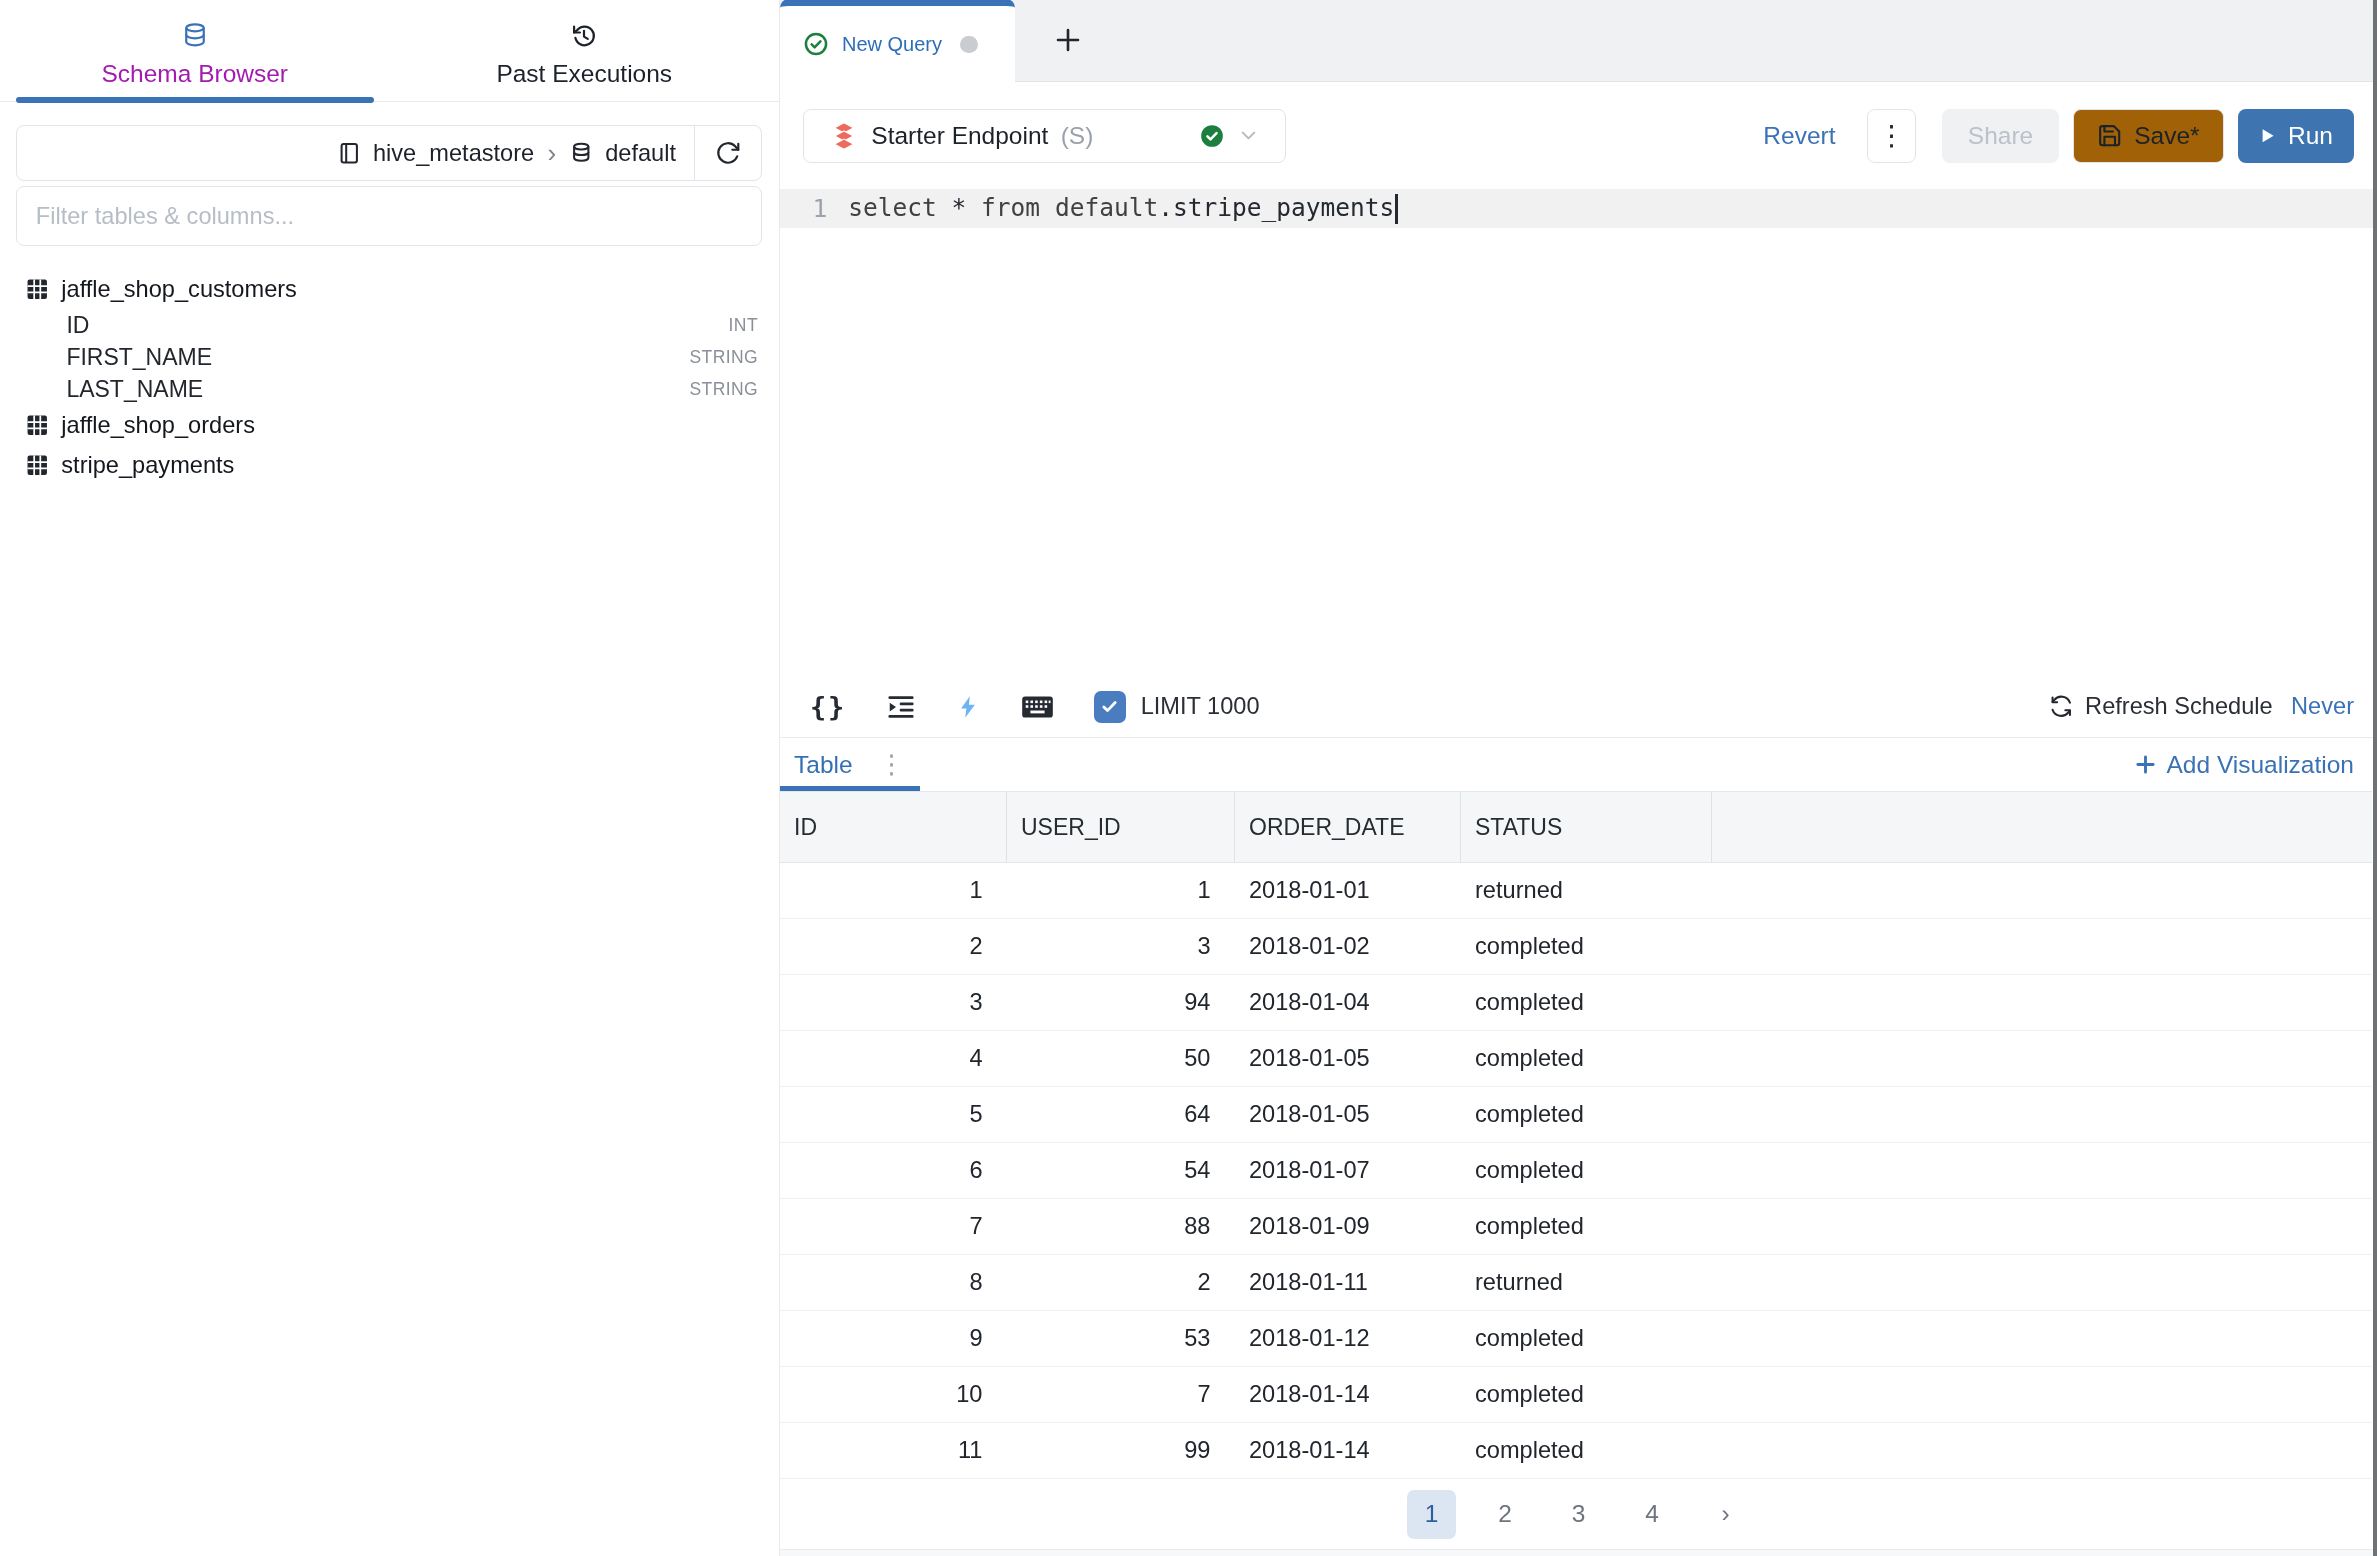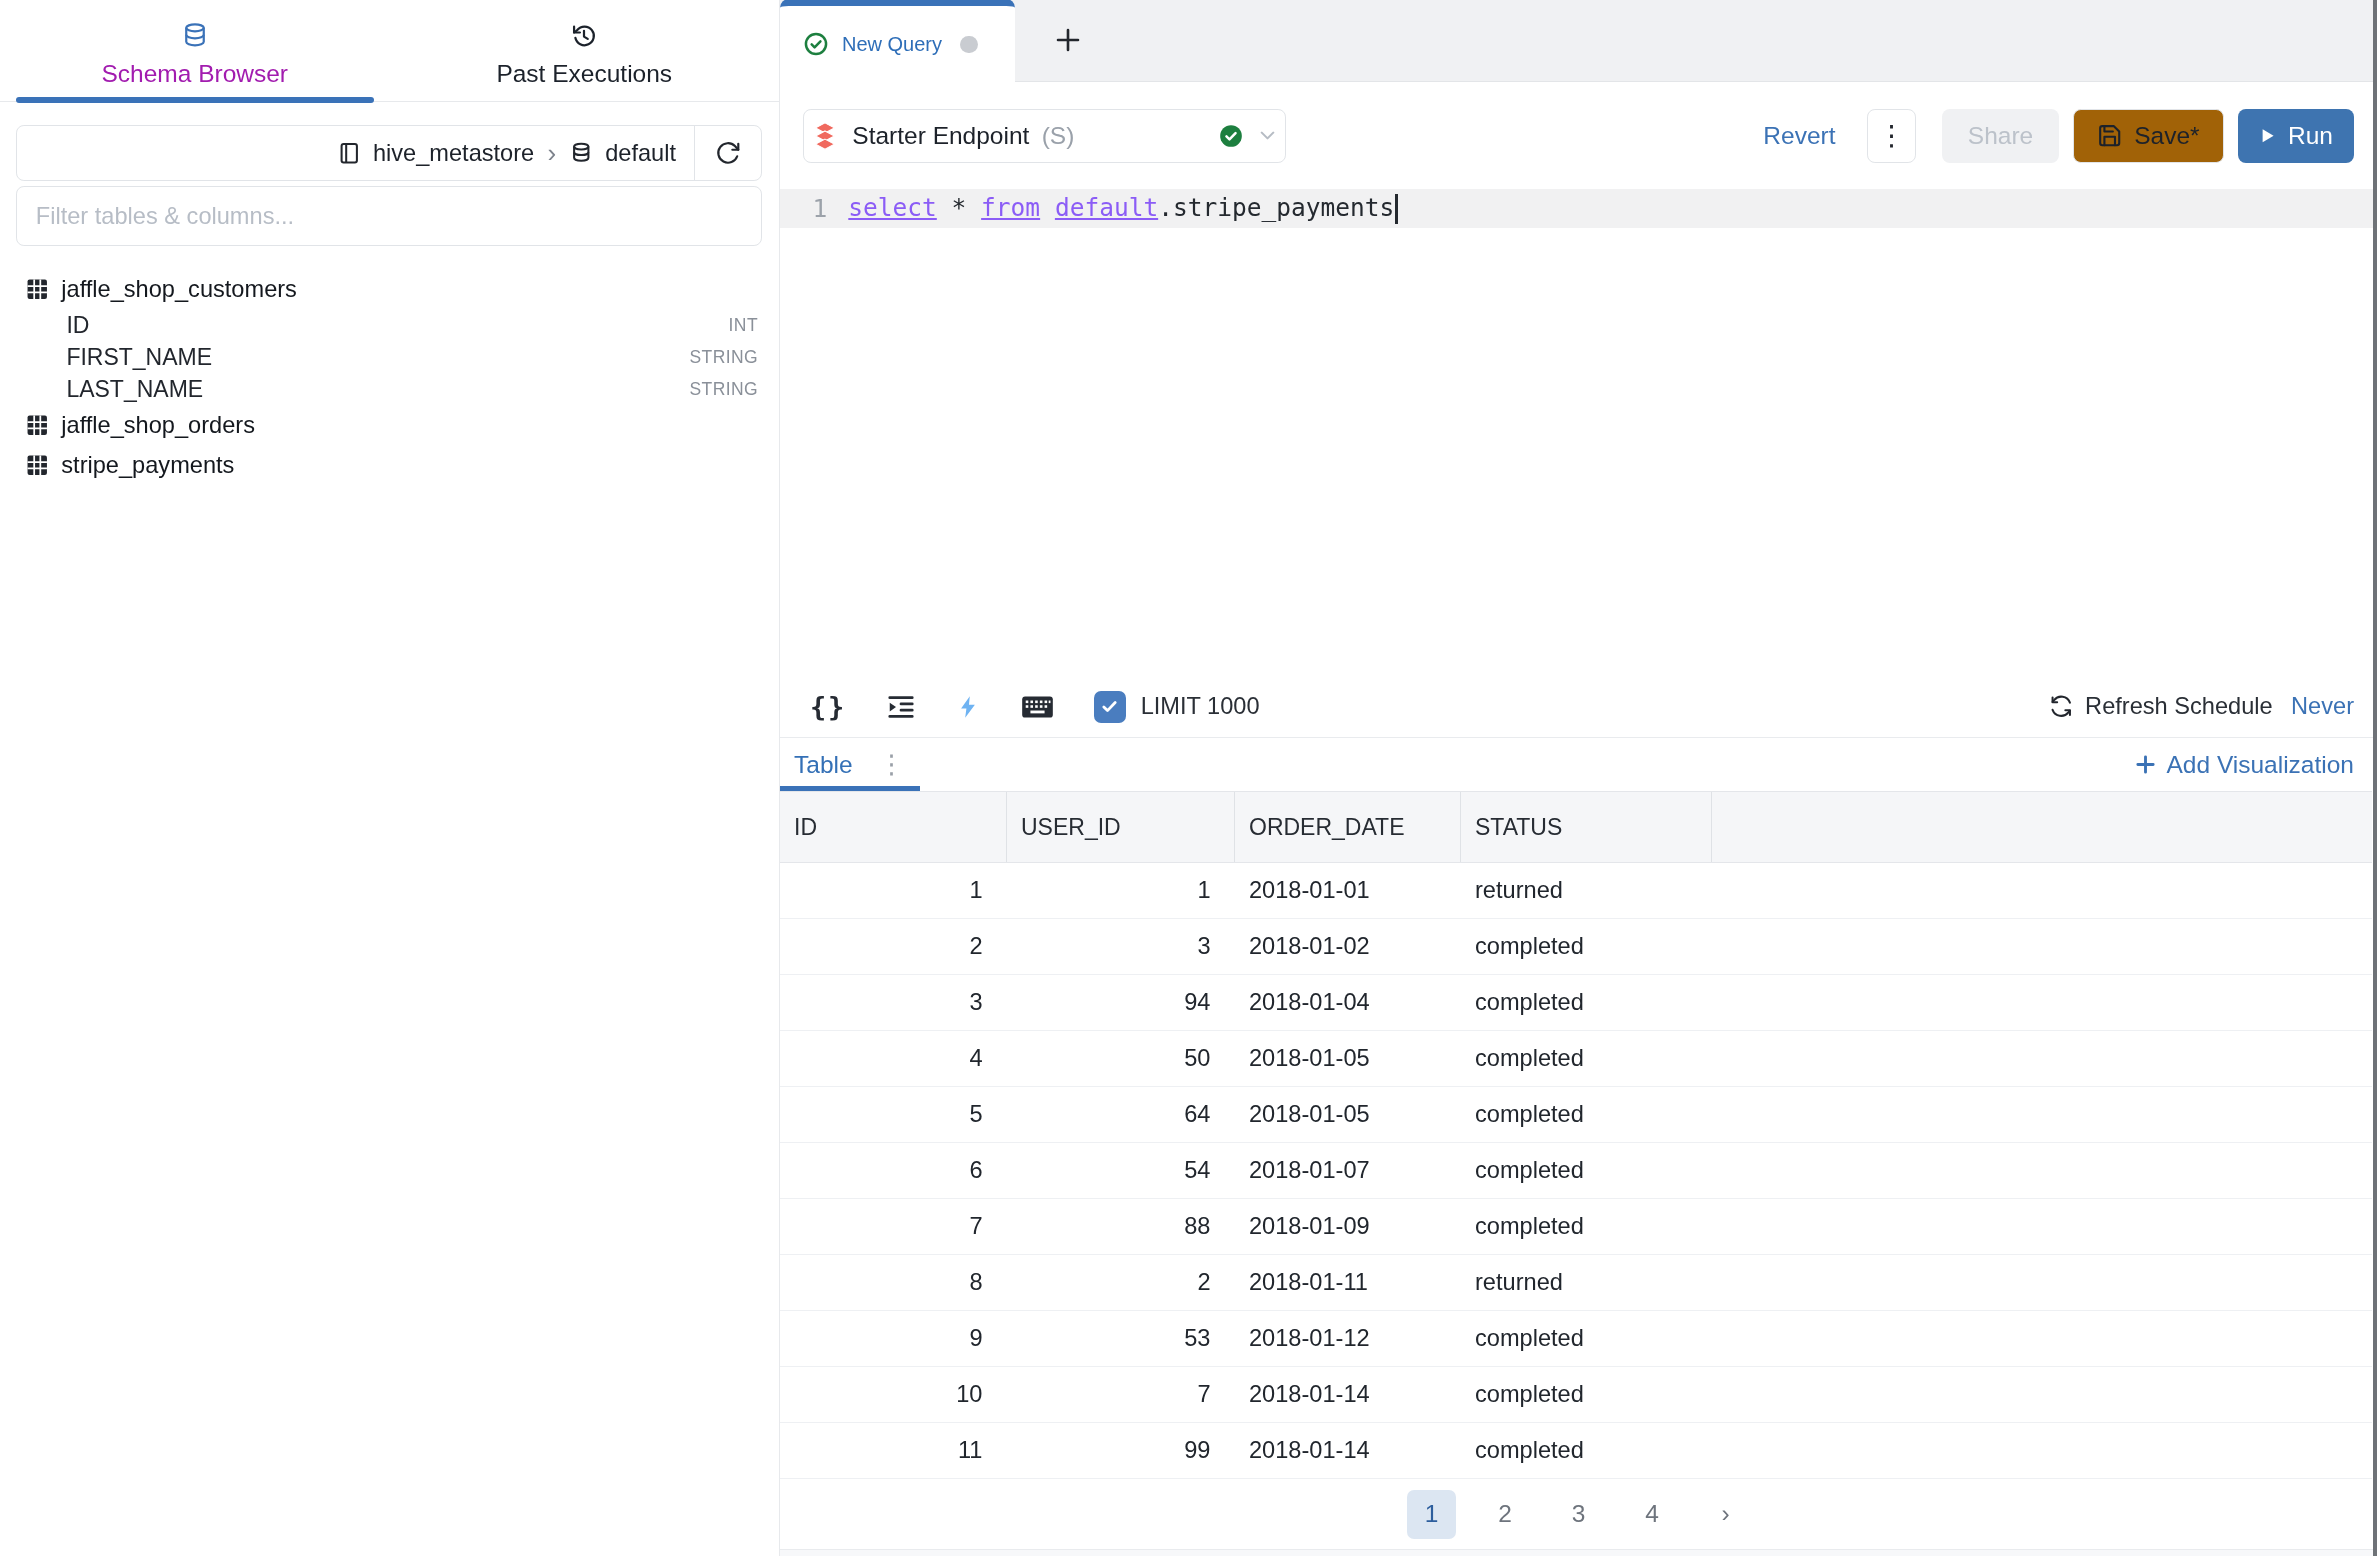--- a/index.html
+++ b/index.html
@@ -36,37 +36,37 @@
   
   .panel { flex:1; display:flex; flex-direction:column; height:100%; min-width:0; position:relative; }
 
   .tabstrip { height:82px; background:#f0f1f3; border-bottom:1.8px solid #e3e5e8; display:flex; align-items:flex-end; flex:none; }
   .qtab { width:235px; height:84px; margin-bottom:-1.8px; background:#fff; border-top:7px solid #3a72b8; border-radius:8.8px 8.8px 0 0; display:flex; align-items:center; gap:13px; padding-left:23px; cursor:pointer; z-index:2; }
   .qtab-label { font-size:20px; font-weight:500; color:#2e6eb8; }
   .dirty-dot { width:17.5px; height:17.5px; border-radius:50%; background:#c9ccd1; margin-left:5.3px; }
   .addtab { width:56px; height:82px; margin-left:24.5px; display:flex; align-items:center; justify-content:center; cursor:pointer; color:#22262c; }
 
   .qheader { height:107px; display:flex; align-items:center; padding:0 23px; background:#fff; flex:none; }
-  .endpoint { width:483px; height:54px; border:1.8px solid #e1e4e8; border-radius:7.9px; display:flex; align-items:center; gap:12.3px; padding:0 6px; cursor:pointer; background:#fff; }
+  .endpoint { width:483px; height:54px; border:1.8px solid #e1e4e8; border-radius:7.9px; display:flex; align-items:center; gap:12.3px; padding:0 25px; cursor:pointer; background:#fff; }
   .endpoint-label { font-size:24.5px; color:#1d222a; }
   .endpoint-size { font-size:24.5px; color:#9aa1aa; }
   .endpoint .sp2 { flex:1; }
   .sp { flex:1; }
   .revert { font-size:24.5px; color:#3b72b5; cursor:pointer; margin-right:31.5px; }
   .btn { height:54px; border-radius:7.9px; display:flex; align-items:center; justify-content:center; font-size:24.5px; cursor:pointer; border:none; font-family:"Liberation Sans",sans-serif; }
   .kebab-btn { width:49px; background:#fff; border:1.8px solid #e1e4e8; color:#22262d; font-size:28px; }
   .share-btn { width:117px; background:#f0f1f3; color:#bcc2ca; margin-left:26px; cursor:default; }
   .save-btn { width:151px; background:#a16207; border:1.8px solid #e1e4e8; color:#1d222a; gap:11.4px; margin-left:14px; }
   .run-btn { width:116px; background:#3e74b0; color:#fff; gap:11.4px; margin-left:14px; }
 
   .editor { height:487px; background:#fff; flex:none; font-family:"DejaVu Sans Mono", monospace; }
   .eline { display:flex; align-items:center; height:39px; background:#f1f1f2; }
   .gutter { width:56px; text-align:right; padding-right:8.8px; color:#9ca2aa; font-size:24.5px; flex:none; }
   .code { font-size:24.5px; color:#24292f; padding-left:12.3px; white-space:pre; }
-  .tk-keyword { color:#8b5cf6;text-decoration:underline; }
+  .tk-keyword { color:#404040; }
   .tk-plain { color:#24292f; }
   .cursor { display:inline-block; width:2.6px; height:30px; background:#24292f; vertical-align:middle; margin-left:0.9px; }
 
   .etoolbar { height:61px; display:flex; align-items:center; padding:0 23px 0 30px; flex:none; }
   .tool-ic { display:flex; align-items:center; justify-content:center; cursor:pointer; margin-right:40px; color:#262b33; }
   .braces { font-family:"DejaVu Sans Mono", monospace; font-weight:bold; font-size:27px; letter-spacing:1.8px; }
   .limit-group { display:flex; align-items:center; gap:15px; cursor:pointer; }
   .limit-box { width:32px; height:32px; border-radius:7px; background:#4a7dbf; display:flex; align-items:center; justify-content:center; }
   .limit-label { font-size:23.6px; color:#2a2f36; }
   .sched-group { display:flex; align-items:center; gap:11.4px; }

